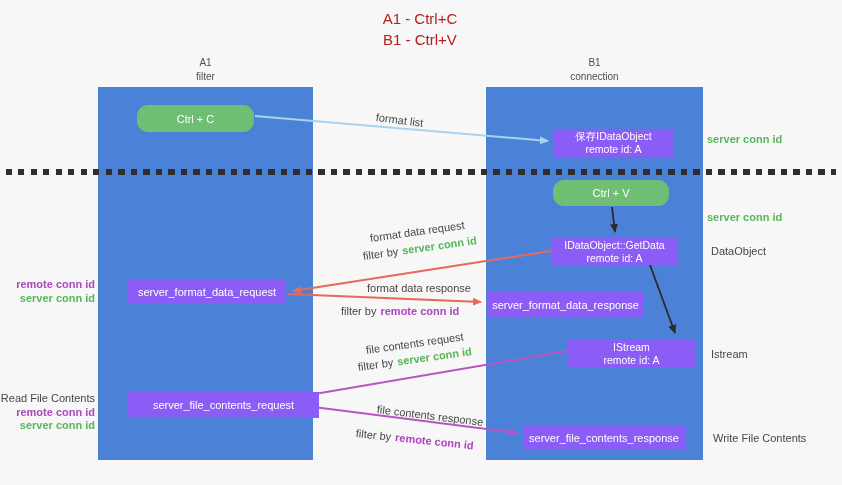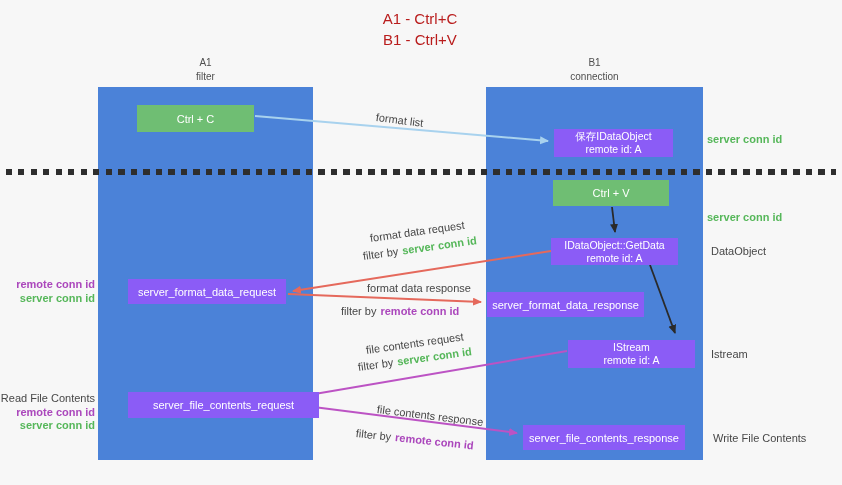--- a/index.html
+++ b/index.html
@@ -2,21 +2,21 @@
 <html><head>
 <meta charset="utf-8">
 <style>
   html,body{margin:0;padding:0;background:#f7f7f7;font-family:"Liberation Sans","DejaVu Sans",sans-serif;}
   #canvas{position:relative;width:842px;height:485px;background:#f7f7f7;overflow:hidden;}
   .title{position:absolute;left:300px;top:8px;width:240px;text-align:center;font-size:15px;color:#b91c1c;line-height:21px;}
   .col-header{position:absolute;text-align:center;font-size:10px;color:#4f4f4f;line-height:14px;}
   .column{position:absolute;top:87px;height:373px;background:#4b82d8;}
   .box{position:absolute;display:flex;flex-direction:column;align-items:center;justify-content:center;
        color:#fff;font-size:11px;text-align:center;white-space:nowrap;}
-  .green-box{background:#6fbe73;}
+  .green-box{background:#6fbe73;border-radius:11px;}
   .orange-box{background:#8b5cf6;}
   .two-line{font-size:10.5px;line-height:13px;}
   .elabel{position:absolute;font-size:11px;color:#474747;white-space:nowrap;transform-origin:left center;}
   .side-label{position:absolute;font-size:11px;color:#474747;white-space:nowrap;}
   .bold-green{color:#56b75a;font-weight:bold;}
   .bold-purple{color:#ab47bc;font-weight:bold;}
   .fb{margin-right:4px;}
   .left-stack{position:absolute;left:0;width:95px;text-align:right;font-size:11px;line-height:13.5px;}
   .dotted-line{position:absolute;left:6px;top:169px;width:830px;height:6px;z-index:5;
     background:repeating-linear-gradient(90deg,#2e2e2e 0 6px,transparent 6px 12.5px);}

